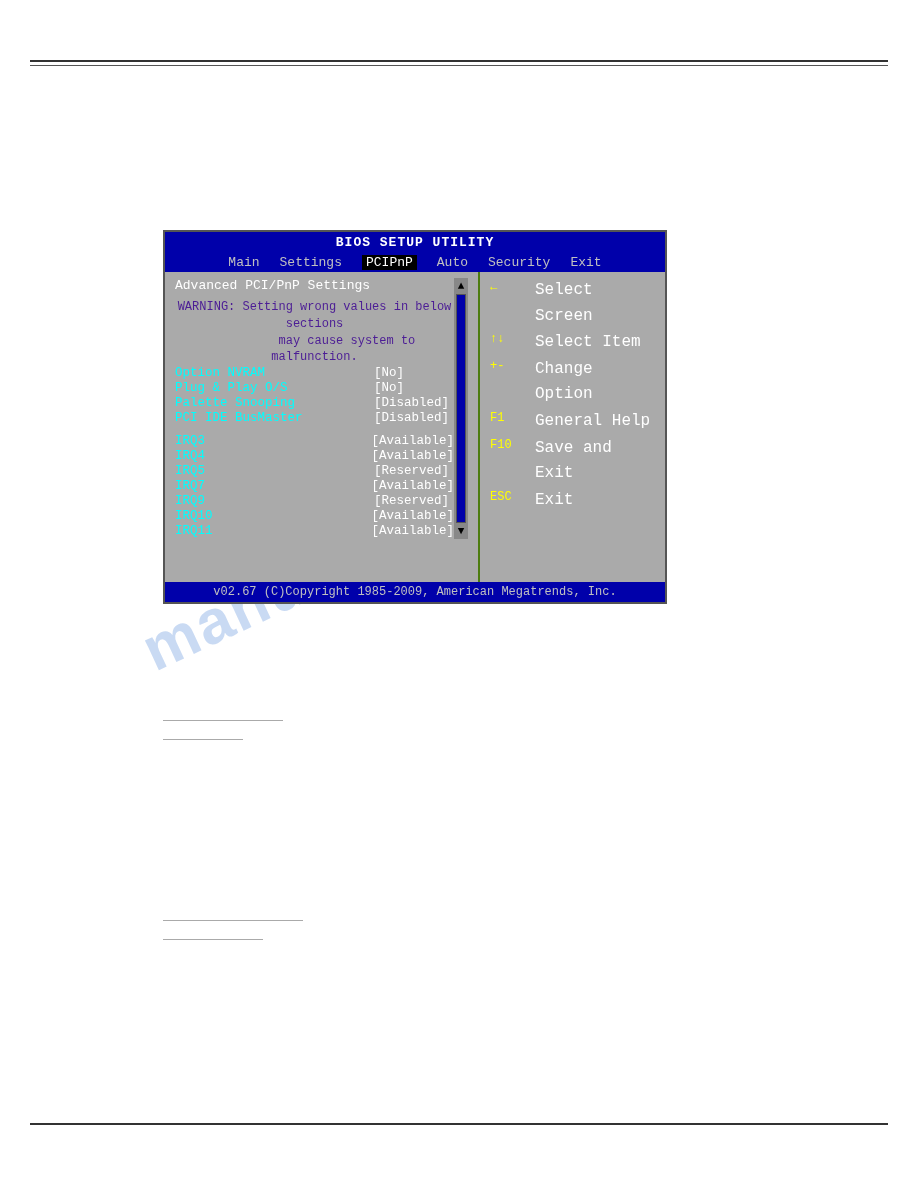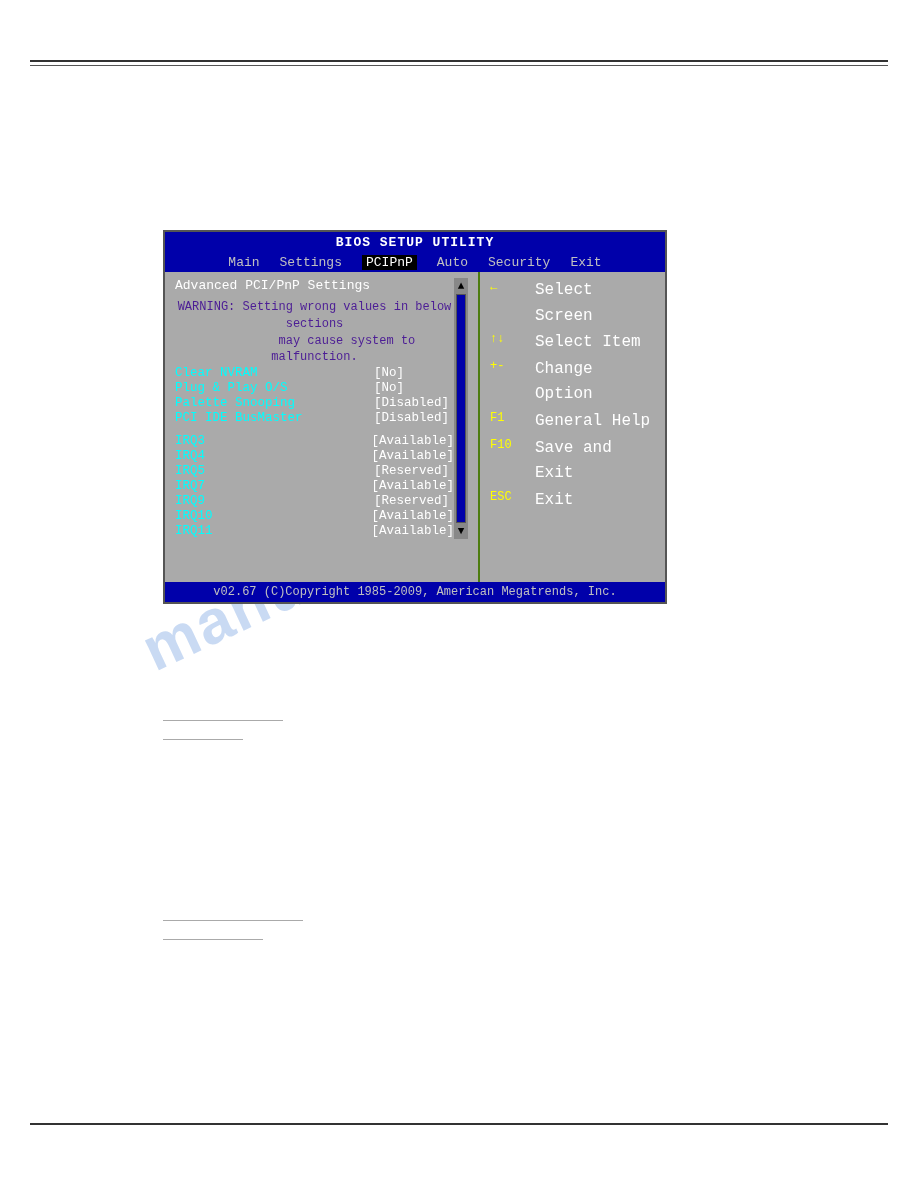--- a/index.html
+++ b/index.html
@@ -303,21 +303,21 @@
 
       <div class="bios-left">
         <div class="bios-left-inner">
           <div class="bios-left-content">
 
             <div class="bios-section-title">Advanced PCI/PnP Settings</div>
 
             <div class="bios-warning">WARNING: Setting wrong values in below sections<br>&nbsp;&nbsp;&nbsp;&nbsp;&nbsp;&nbsp;&nbsp;&nbsp;&nbsp;may cause system to malfunction.</div>
 
             <div class="bios-setting-row">
-              <span class="bios-setting-label">Clear NVRAM</span>
+              <span class="bios-setting-label">Option NVRAM</span>
               <span class="bios-setting-value">[No]</span>
             </div>
             <div class="bios-setting-row">
               <span class="bios-setting-label">Plug &amp; Play O/S</span>
               <span class="bios-setting-value">[No]</span>
             </div>
             <div class="bios-setting-row">
               <span class="bios-setting-label">Palette Snooping</span>
               <span class="bios-setting-value">[Disabled]</span>
             </div>

